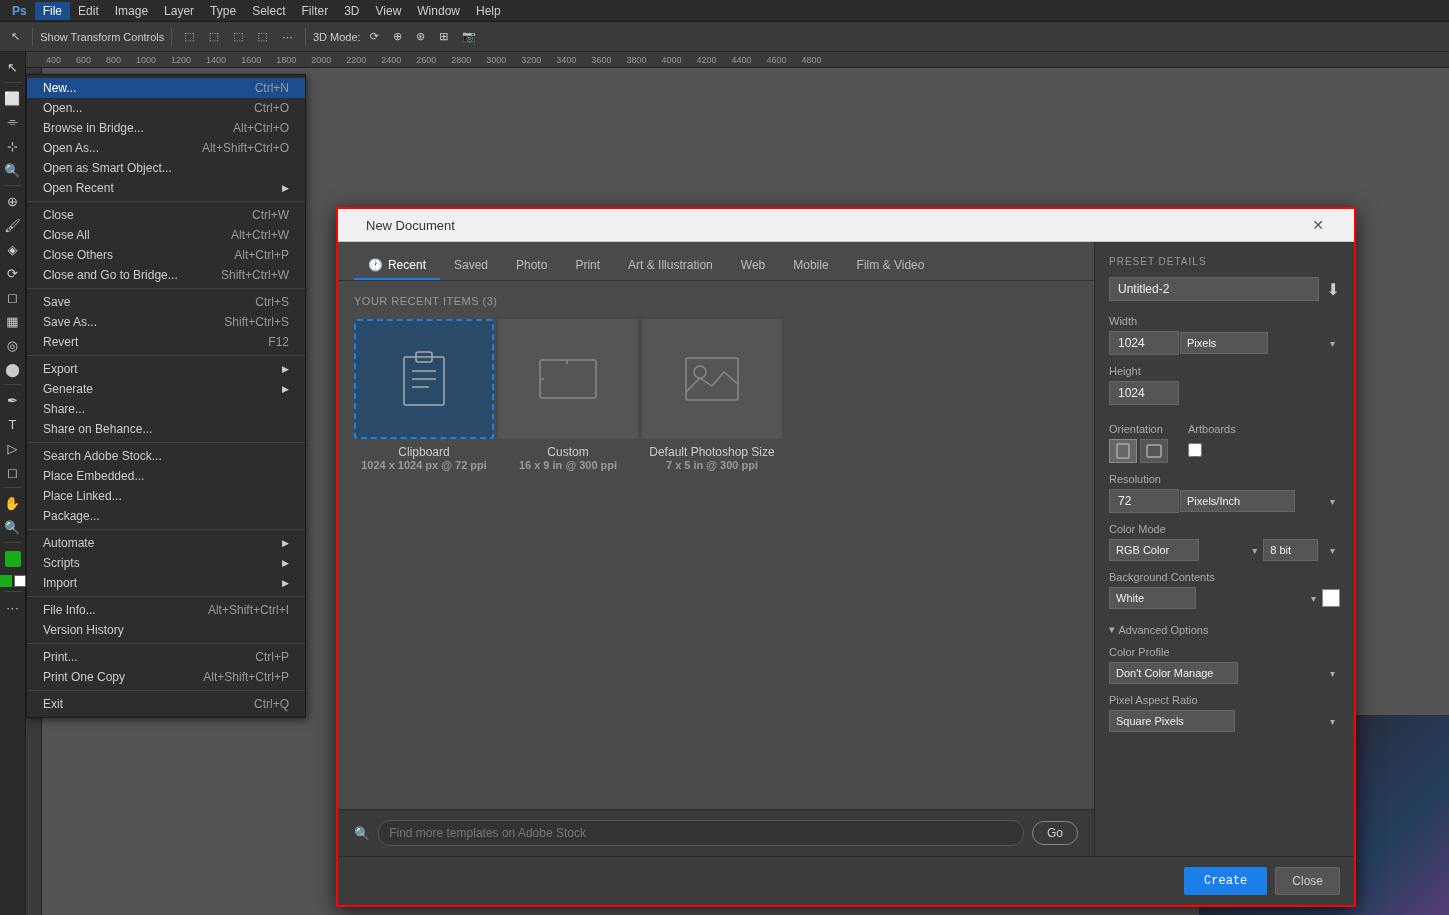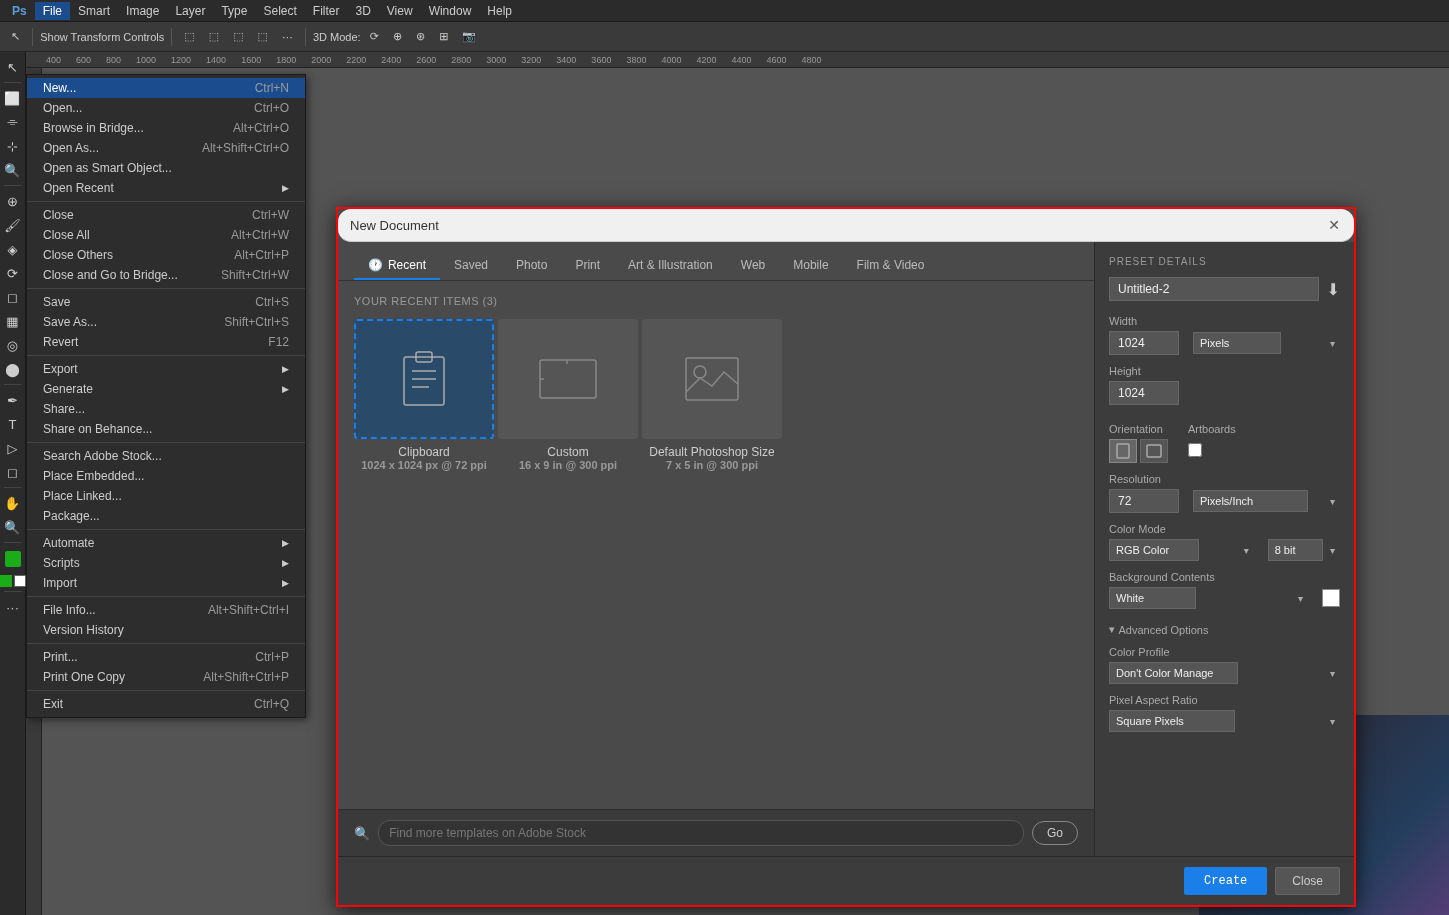--- a/index.html
+++ b/index.html
@@ -170,24 +170,23 @@
       box-shadow: 0 4px 20px rgba(0,0,0,0.7);
       display: flex;
       flex-direction: column;
       pointer-events: all;
     }
     .dialog-title-bar {
       display: flex;
       justify-content: space-between;
       align-items: center;
       background: #f0f0f0;
-      padding: 8px 12px;
+      padding: 8px 28px;
       border-bottom: 1px solid #ccc;
       flex-shrink: 0;
-      border-radius: 13px;
     }
     .dialog-title {
       font-size: 13px;
       color: #333;
       font-weight: normal;
     }
     .dialog-close-btn {
       width: 16px;
       height: 16px;
       background: none;
@@ -357,21 +356,21 @@
       font-size: 16px;
     }
     .field-label {
       font-size: 11px;
       color: #aaa;
       margin-bottom: 4px;
       margin-top: 10px;
     }
     .field-row {
       display: flex;
-      gap: 14px;
+      gap: 1px;
       align-items: center;
     }
     .field-input {
       background: #555;
       border: 1px solid #666;
       color: #eee;
       padding: 4px 8px;
       font-size: 12px;
       width: 70px;
       outline: none;
@@ -480,21 +479,21 @@
     }
   </style>
 </head>
 <body>
 
 <div class="menu-bar">
   <div class="menu-bar-item">
     <span style="font-weight:bold;color:#5b9dd9;">Ps</span>
   </div>
   <div class="menu-bar-item active">File</div>
-  <div class="menu-bar-item">Smart</div>
+  <div class="menu-bar-item">Edit</div>
   <div class="menu-bar-item">Image</div>
   <div class="menu-bar-item">Layer</div>
   <div class="menu-bar-item">Type</div>
   <div class="menu-bar-item">Select</div>
   <div class="menu-bar-item">Filter</div>
   <div class="menu-bar-item">3D</div>
   <div class="menu-bar-item">View</div>
   <div class="menu-bar-item">Window</div>
   <div class="menu-bar-item">Help</div>
 </div>

